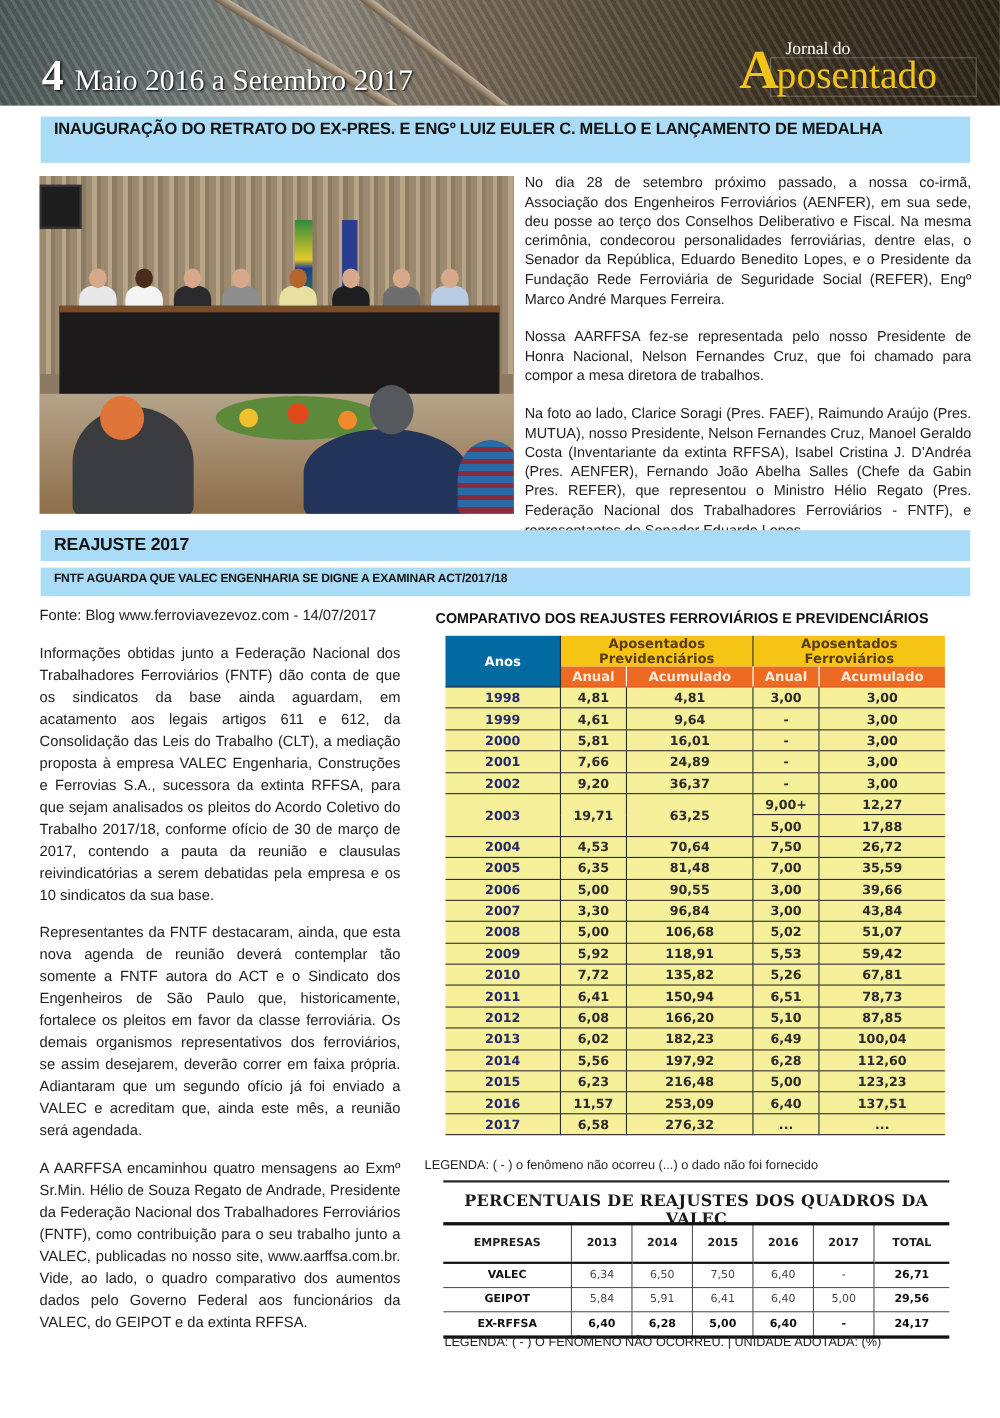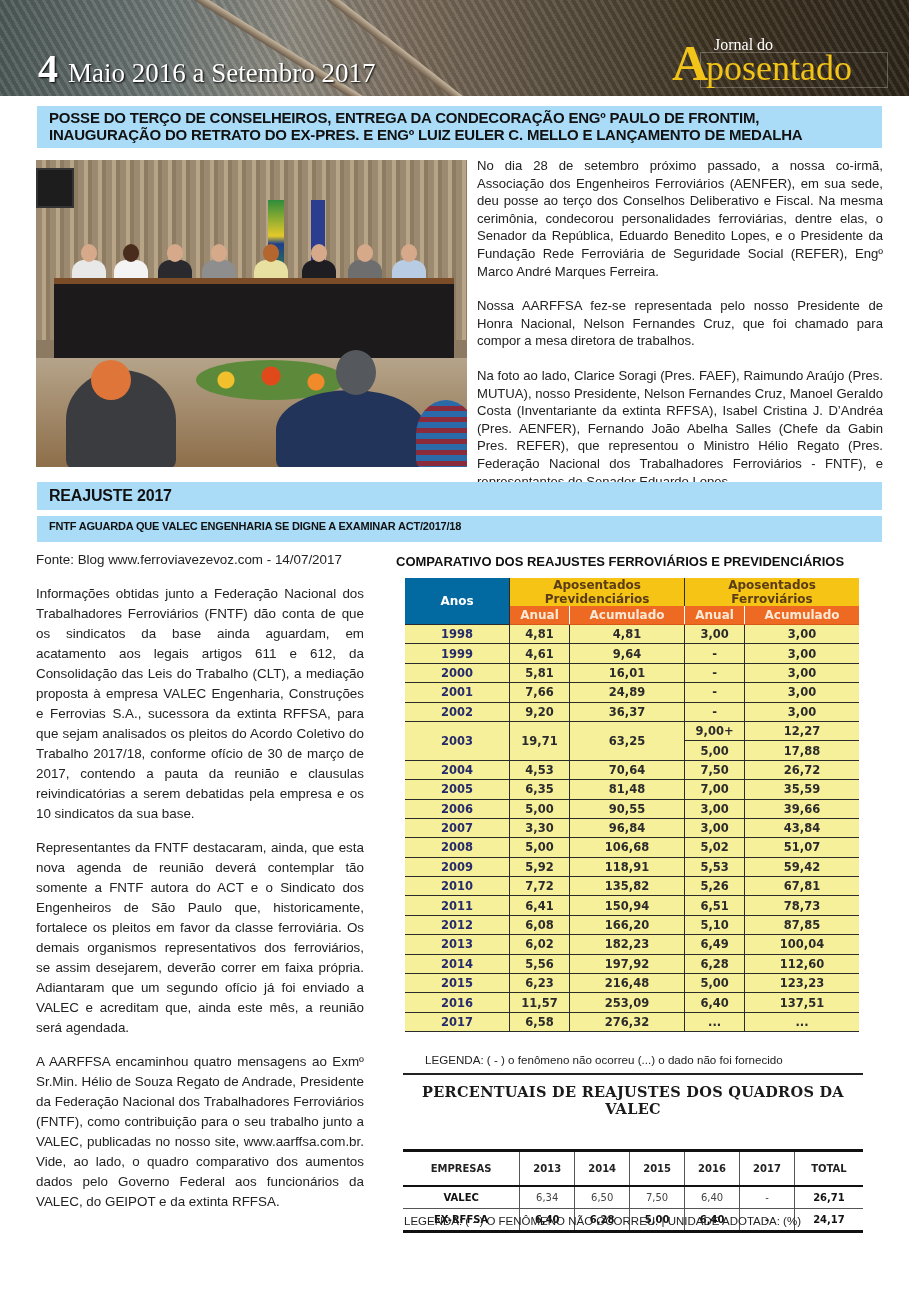--- a/index.html
+++ b/index.html
@@ -54,26 +54,26 @@
   
   .t1title { position: absolute; left: 396px; top: 554px; font-size: 13px; font-weight: bold; color: #111; }
   table.t1 { position: absolute; left: 405px; top: 578px; width: 454px; border-collapse: collapse; font-family: "DejaVu Sans", sans-serif; font-weight: bold; font-size: 11.5px; }
   table.t1 td, table.t1 th { text-align: center; padding: 0; height: 18.4px; border-bottom: 1.5px solid #2b2b2b; border-right: 1.5px solid #2b2b2b; }
   table.t1 td { background: #f7f09a; color: #2b2b2b; }
   table.t1 td.yr { color: #252a6a; border-left: none; }
   table.t1 th.anos { background: #0369a1; color: #fff; width: 104px; font-size: 12px; }
   table.t1 th.grp { background: #f6c415; color: #5a3c16; font-size: 12px; line-height: 14px; height: 24px; border-bottom: none; }
   table.t1 th.sub { background: #ee6a22; color: #fbe9d6; font-size: 12px; height: 18px; border-bottom: 1px solid #d55a1a; border-right: 1px solid #fff; }
   table.t1 td.last, table.t1 th.last { border-right: none; }
-  .legend1 { position: absolute; left: 425px; top: 1053px; font-size: 11.6px; color: #222; }
+  .legend1 { position: absolute; left: 386px; top: 1053px; font-size: 11.6px; color: #222; }
 
   
   .t2rule { position: absolute; left: 403px; top: 1073px; width: 460px; height: 2px; background: #222; }
   .t2title { position: absolute; left: 403px; top: 1083px; width: 460px; text-align: center; font-family: "DejaVu Serif", serif; font-weight: bold; font-size: 14.5px; color: #1a1a1a; letter-spacing: 0.3px; }
-  table.t2 { position: absolute; left: 403px; top: 1111px; width: 460px; border-collapse: collapse; font-family: "DejaVu Sans", sans-serif; font-size: 10px; border-top: 3px solid #111; border-bottom: 3px solid #111; margin-top: 38px; }
+  table.t2 { position: absolute; left: 403px; top: 1111px; width: 460px; border-collapse: collapse; font-family: "DejaVu Sans", sans-serif; font-size: 10px; border-top: 3px solid #111; border-bottom: 3px solid #111; }
   table.t2 td, table.t2 th { text-align: center; border-right: 1px solid #555; padding: 0; }
   table.t2 th { height: 33px; font-weight: bold; border-bottom: 2px solid #111; font-size: 10px; }
   table.t2 td { height: 21px; border-bottom: 1px solid #555; color: #444; }
   table.t2 tr:last-child td { border-bottom: none; }
   table.t2 td.name, table.t2 td.total { font-weight: bold; color: #111; }
   table.t2 tr.bold td { font-weight: bold; color: #111; }
   table.t2 .last { border-right: none; }
   .legend2 { position: absolute; left: 404px; top: 1215px; font-size: 11.5px; color: #222; }
 </style>
 </head>
@@ -88,21 +88,20 @@
   </div>
   <div class="logo">
     <div class="frame"></div>
     <span class="bigA">A</span>
     <span class="jornal">Jornal do</span>
     <span class="rest">posentado</span>
   </div>
 </div>
 
 <div class="bluebar head1">
-  <div>POSSE DO TERÇO DE CONSELHEIROS, ENTREGA DA CONDECORAÇÃO ENGº PAULO DE FRONTIM,</div>
   <div>INAUGURAÇÃO DO RETRATO DO EX-PRES. E ENGº LUIZ EULER C. MELLO E LANÇAMENTO DE MEDALHA</div>
 </div>
 
 <div class="photo" title="Mesa diretora da cerimônia na sede da AENFER">
   <div class="curtain"></div>
   <div class="tv"></div>
   <div class="flag1"></div>
   <div class="flag2"></div>
   <div class="person" style="left:36px;background:#e8e8e8;">
       <div class="head"></div>
@@ -341,20 +340,29 @@
   <tbody id="t2body">
       <tr>
         <td class="name">VALEC</td>
         <td>6,34</td>
         <td>6,50</td>
         <td>7,50</td>
         <td>6,40</td>
         <td>-</td>
         <td class="total last">26,71</td>
       </tr>
+      <tr>
+        <td class="name">GEIPOT</td>
+        <td>5,84</td>
+        <td>5,91</td>
+        <td>6,41</td>
+        <td>6,40</td>
+        <td>5,00</td>
+        <td class="total last">29,56</td>
+      </tr>
       <tr class="bold">
         <td class="name">EX-RFFSA</td>
         <td>6,40</td>
         <td>6,28</td>
         <td>5,00</td>
         <td>6,40</td>
         <td>-</td>
         <td class="total last">24,17</td>
       </tr>
     </tbody>

